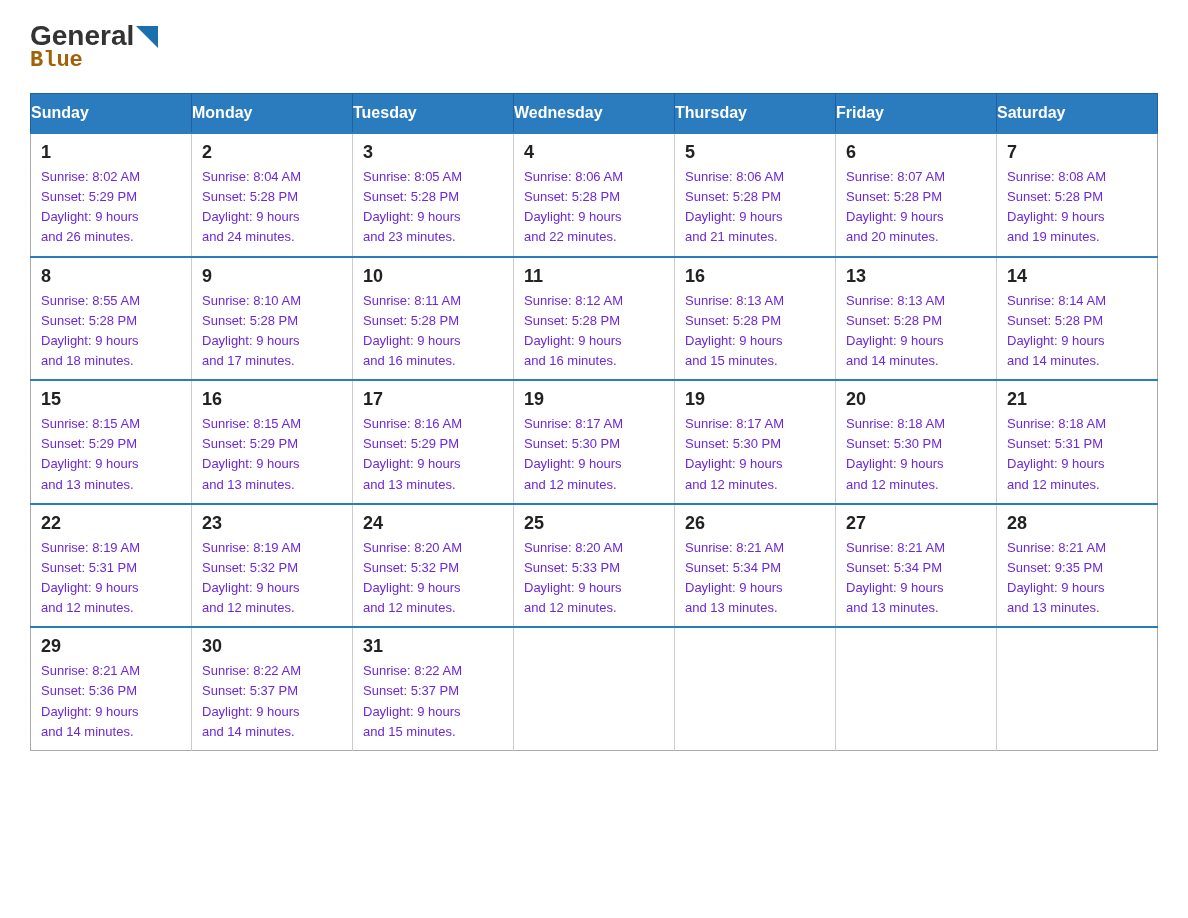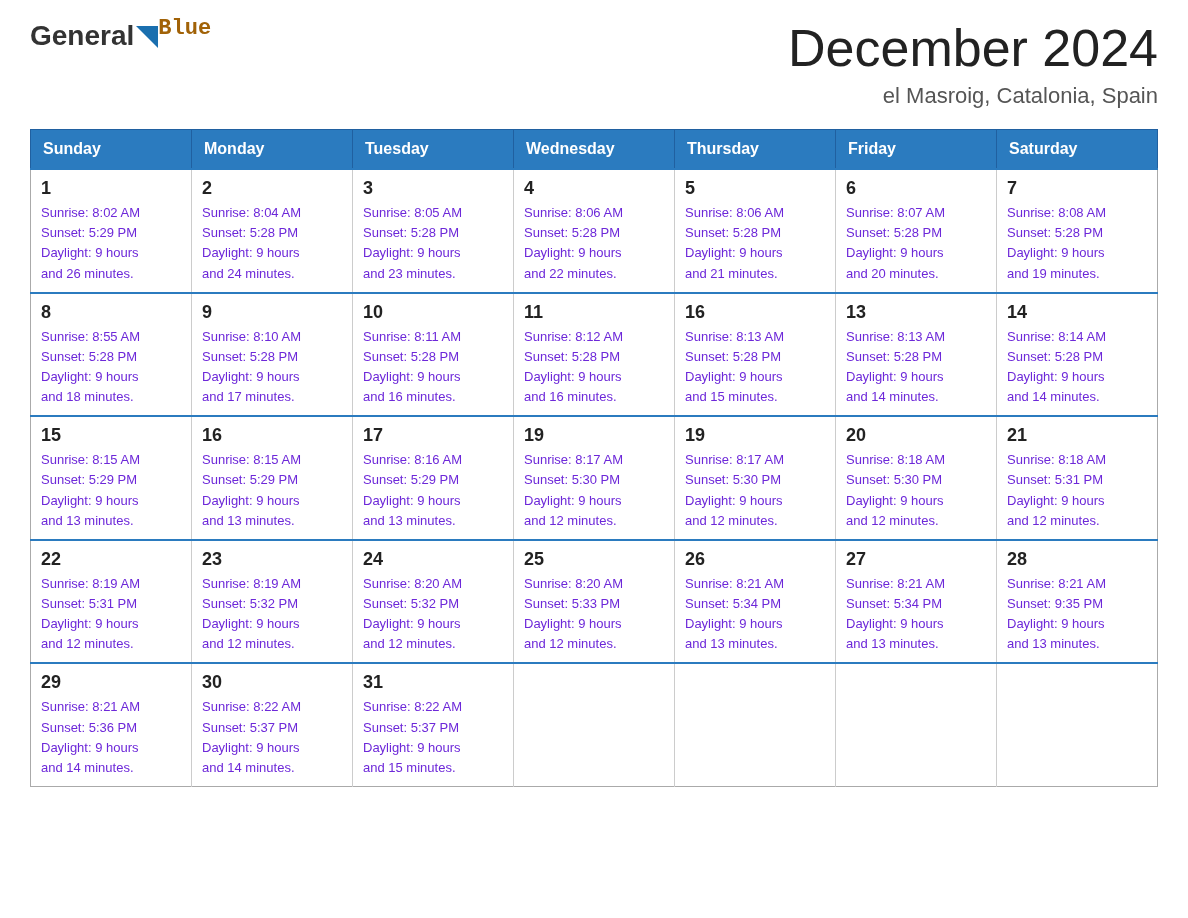--- a/index.html
+++ b/index.html
@@ -11,21 +11,21 @@
       padding: 20px 30px;
     }
     .header {
       display: flex;
       justify-content: space-between;
       align-items: flex-start;
       margin-bottom: 20px;
     }
     .logo {
       display: flex;
-      flex-direction: row;
+      flex-direction: column;
       align-items: flex-start;
     }
     .title-block {
       text-align: right;
     }
     .title-block h1 {
       font-size: 52px;
       font-weight: normal;
       color: #222;
       line-height: 1.1;
@@ -39,21 +39,21 @@
     .calendar {
       width: 100%;
       border-collapse: collapse;
       border: 1px solid #aaa;
     }
     .calendar thead tr th {
       background-color: #2b7bbf;
       color: #fff;
       font-size: 16px;
       font-weight: bold;
-      padding: 10px 12px;
+      padding: 10px 0;
       text-align: left;
       border: 1px solid #2060a0;
     }
     .calendar tbody tr td {
       vertical-align: top;
       padding: 8px 10px;
       border-top: 2px solid #2b7bbf;
       border-right: 1px solid #ccc;
       font-size: 13px;
       color: #333;
@@ -84,24 +84,20 @@
 
 <div class="header">
   <div class="logo">
     <div style="display:flex; align-items:center;">
       <span style="font-size:28px; font-weight:bold; color:#333; font-family: Arial, sans-serif;">General</span>
       <svg width="22" height="22" viewBox="0 0 22 22" style="margin-left:2px; margin-top:2px;">
         <polygon points="0,0 22,0 22,22" fill="#1a6faf"></polygon>
       </svg>
     </div>
     <span style="font-size:22px; font-weight:bold; color:#a16207; font-family: Liberation Mono, monospace; margin-top:-4px;">Blue</span>
-  </div>
-  <div class="title-block">
-    <h1>December 2024</h1>
-    <h2>el Masroig, Catalonia, Spain</h2>
   </div>
 </div>
 
 <table class="calendar">
   <thead>
     <tr>
       <th>Sunday</th>
       <th>Monday</th>
       <th>Tuesday</th>
       <th>Wednesday</th>

